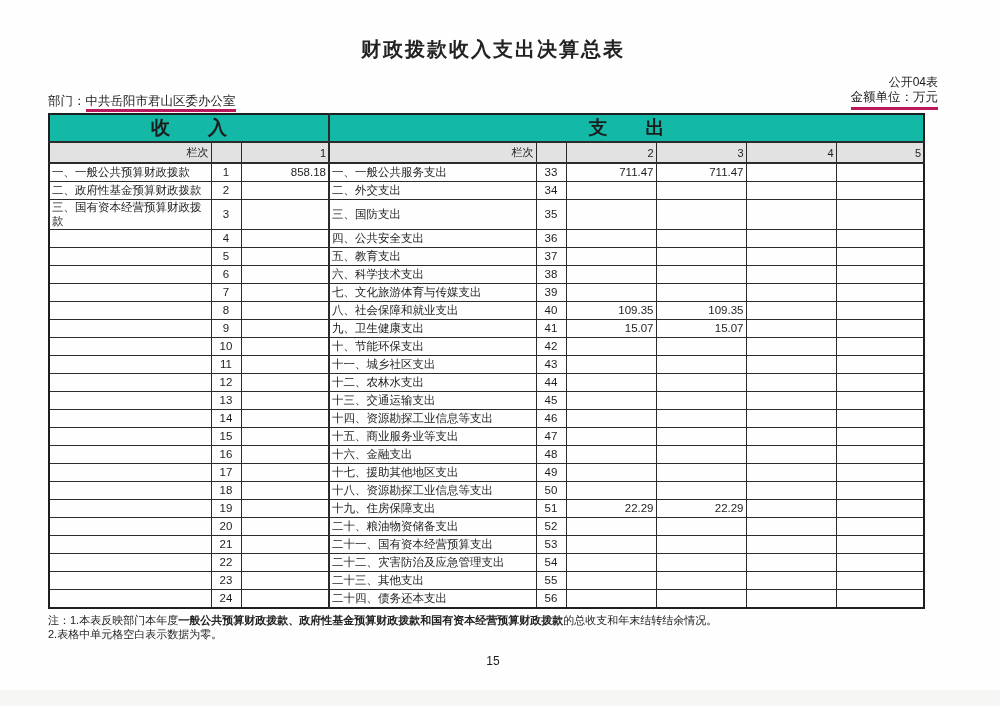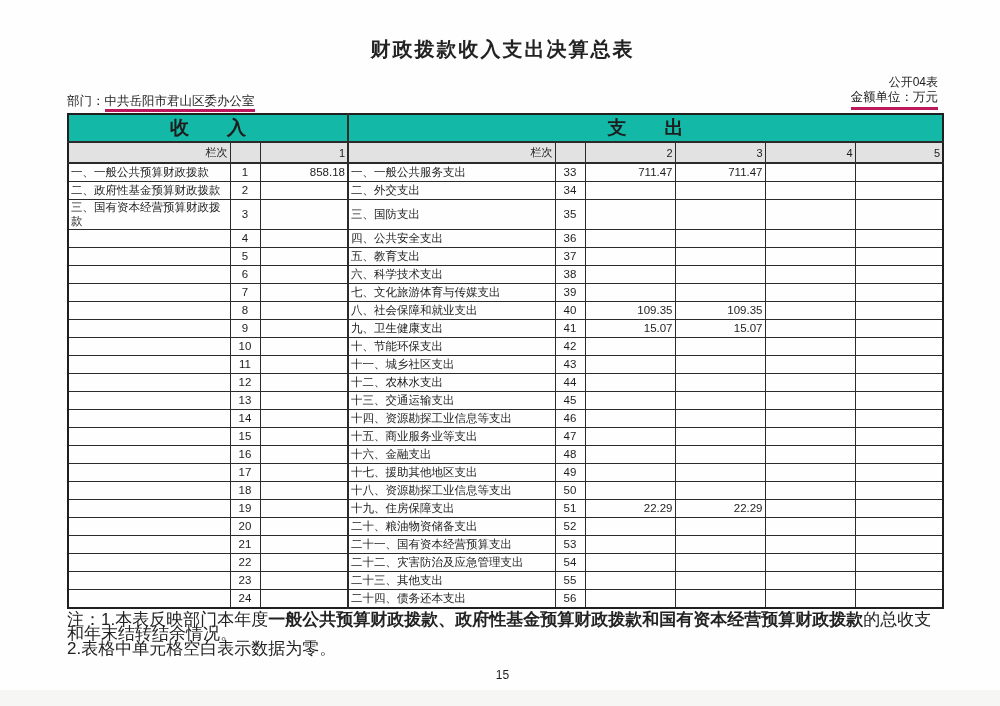--- a/index.html
+++ b/index.html
@@ -8,21 +8,21 @@
     background:#f6f6f4;
     font-family:"Liberation Sans", sans-serif;
     color:#1d1d1d;
     -webkit-font-smoothing:antialiased;
   }
   .sheet {
     position:relative;
     width:1000px; height:690px;
     box-sizing:border-box;
     background:#fefefe;
-    padding:36px 62px 0 67px;
+    padding:36px 62px 0 48px;
   }
   .title {
     text-align:center;
     font-size:20px;
     font-weight:bold;
     letter-spacing:2px;
     height:28px;
     color:#222;
   }
   .table-code {
@@ -78,21 +78,21 @@
   tbody.data td {
     height:17px;
     font-size:11.5px;
     line-height:1.25;
   }
   td.item { text-align:left; padding-left:2px; }
   td.num  { text-align:center; }
   td.amt  { text-align:right; padding-right:2px; }
   .sec-divider { border-left-width:2px !important; }
   .notes {
-    font-size:17px;
+    font-size:11px;
     line-height:14.5px;
     margin-top:4px;
     color:#222;
   }
   .notes .bold { font-weight:bold; }
   .note2 { }
   .page-num {
     text-align:center;
     font-size:12px;
     margin-top:12px;

